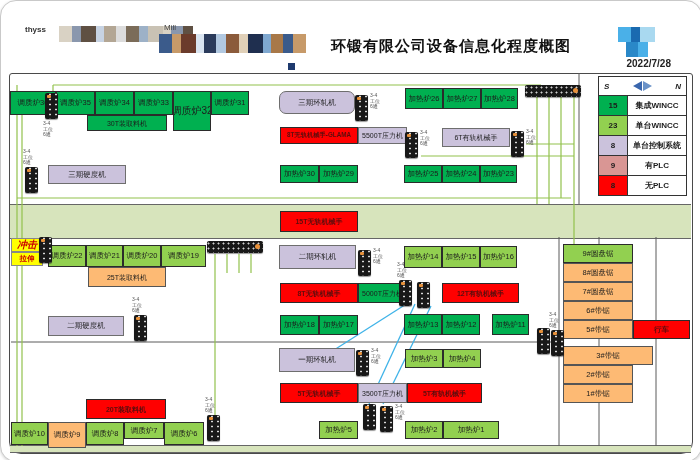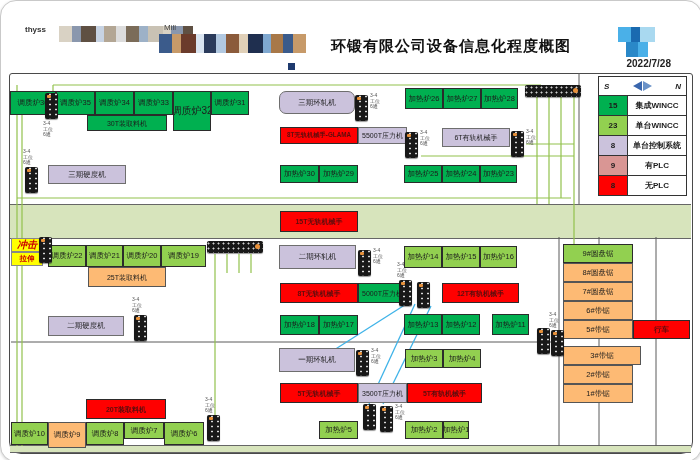--- a/index.html
+++ b/index.html
@@ -175,32 +175,32 @@
       <div class="box red" style="left: 632px; top: 319px; width: 57px; height: 19px; font-size: 7.5px;">行车</div>
       <div class="box red" style="left: 279px; top: 282px; width: 78px; height: 20px; font-size: 7px;">8T无轨机械手</div>
       <div class="box g1" style="left: 357px; top: 282px; width: 49px; height: 20px; font-size: 7px;">5000T压力机</div>
       <div class="box red" style="left: 441px; top: 282px; width: 77px; height: 20px; font-size: 7px;">12T有轨机械手</div>
       <div class="box lav" style="left: 47px; top: 315px; width: 76px; height: 20px; font-size: 7.5px;">二期硬度机</div>
       <div class="box g1" style="left: 279px; top: 314px; width: 39px; height: 20px; font-size: 7.5px;">加热炉18</div>
       <div class="box g1" style="left: 318px; top: 314px; width: 39px; height: 20px; font-size: 7.5px;">加热炉17</div>
       <div class="box g1" style="left: 403px; top: 313px; width: 38px; height: 21px; font-size: 7.5px;">加热炉13</div>
       <div class="box g1" style="left: 441px; top: 313px; width: 38px; height: 21px; font-size: 7.5px;">加热炉12</div>
       <div class="box g1" style="left: 479px; top: 313px; width: 37px; height: 21px; font-size: 7.5px; margin-left: 12px;">加热炉11</div>
-      <div class="box pink" style="left: 562px; top: 345px; width: 78px; height: 19px; font-size: 7.5px;">3#带锯</div>
+      <div class="box pink" style="left: 562px; top: 345px; width: 90px; height: 19px; font-size: 7.5px;">3#带锯</div>
       <div class="box pink" style="left: 562px; top: 364px; width: 70px; height: 19px; font-size: 7.5px;">2#带锯</div>
       <div class="box pink" style="left: 562px; top: 383px; width: 70px; height: 19px; font-size: 7.5px;">1#带锯</div>
       <div class="box lav" style="left: 278px; top: 347px; width: 76px; height: 24px; font-size: 7.5px;">一期环轧机</div>
       <div class="box g2" style="left: 404px; top: 348px; width: 38px; height: 19px; font-size: 7.5px;">加热炉3</div>
       <div class="box g2" style="left: 442px; top: 348px; width: 38px; height: 19px; font-size: 7.5px;">加热炉4</div>
       <div class="box red" style="left: 279px; top: 382px; width: 78px; height: 20px; font-size: 7px;">5T无轨机械手</div>
       <div class="box lav" style="left: 357px; top: 382px; width: 49px; height: 20px; font-size: 7px;">3500T压力机</div>
       <div class="box red" style="left: 406px; top: 382px; width: 75px; height: 20px; font-size: 7px;">5T有轨机械手</div>
       <div class="box g2" style="left: 318px; top: 420px; width: 39px; height: 18px; font-size: 7.5px;">加热炉5</div>
       <div class="box g2" style="left: 404px; top: 420px; width: 38px; height: 18px; font-size: 7.5px;">加热炉2</div>
-      <div class="box g2" style="left: 442px; top: 420px; width: 26px; height: 18px; font-size: 7.5px;">加热炉1</div>
+      <div class="box g2" style="left: 442px; top: 420px; width: 56px; height: 18px; font-size: 7.5px;">加热炉1</div>
       <div class="box red" style="left: 85px; top: 398px; width: 80px; height: 20px; font-size: 7px;">20T装取料机</div>
       <div class="box g2" style="left: 10px; top: 421px; width: 37px; height: 23px; font-size: 7.5px;">调质炉10</div>
       <div class="box pink" style="left: 47px; top: 421px; width: 38px; height: 26px; font-size: 7.5px;">调质炉9</div>
       <div class="box g2" style="left: 85px; top: 421px; width: 38px; height: 23px; font-size: 7.5px;">调质炉8</div>
       <div class="box g2" style="left: 123px; top: 421px; width: 40px; height: 17px; font-size: 7.5px;">调质炉7</div>
       <div class="box g2" style="left: 163px; top: 421px; width: 40px; height: 23px; font-size: 7.5px;">调质炉6</div>
     </div>
   <div id="switches">
       <div class="sw din" style="left: 44px; top: 92px;"></div>
       <div class="swnote" style="left: 42px; top: 120px;">3-4

